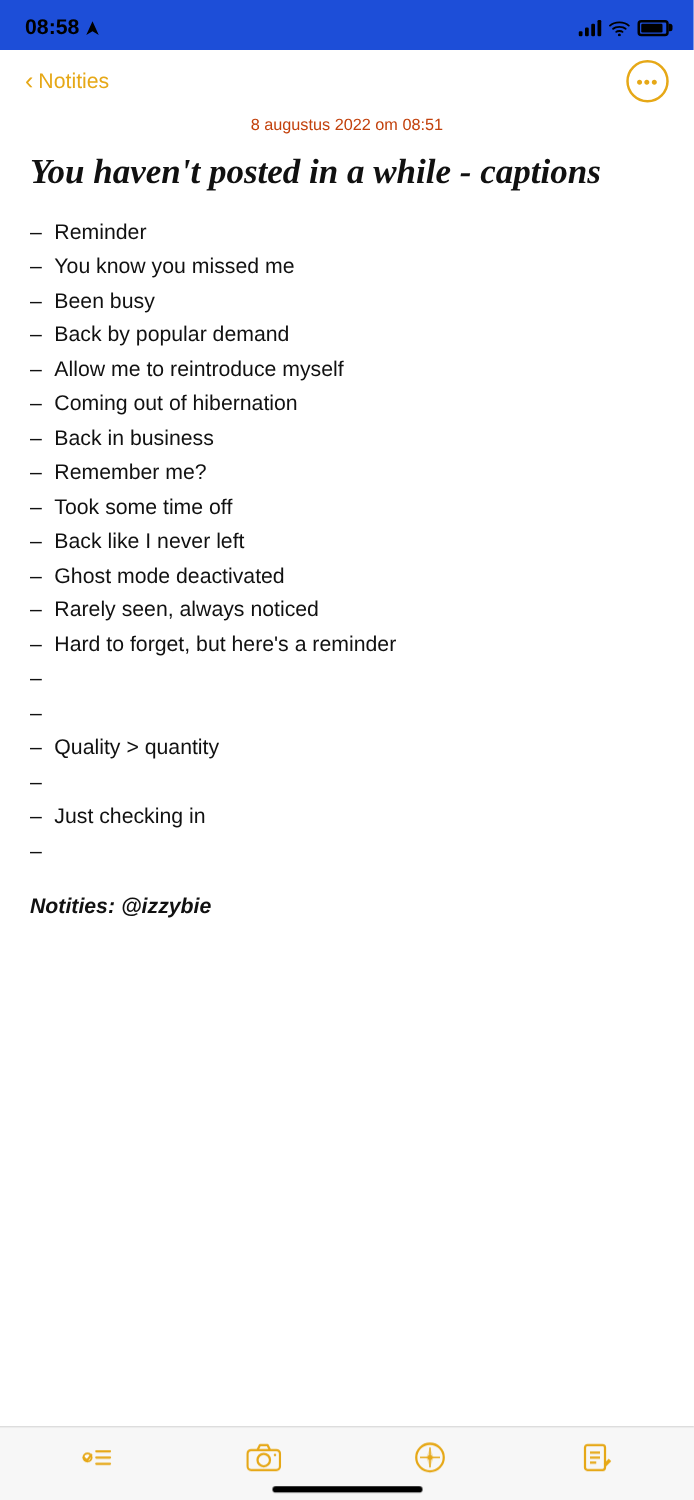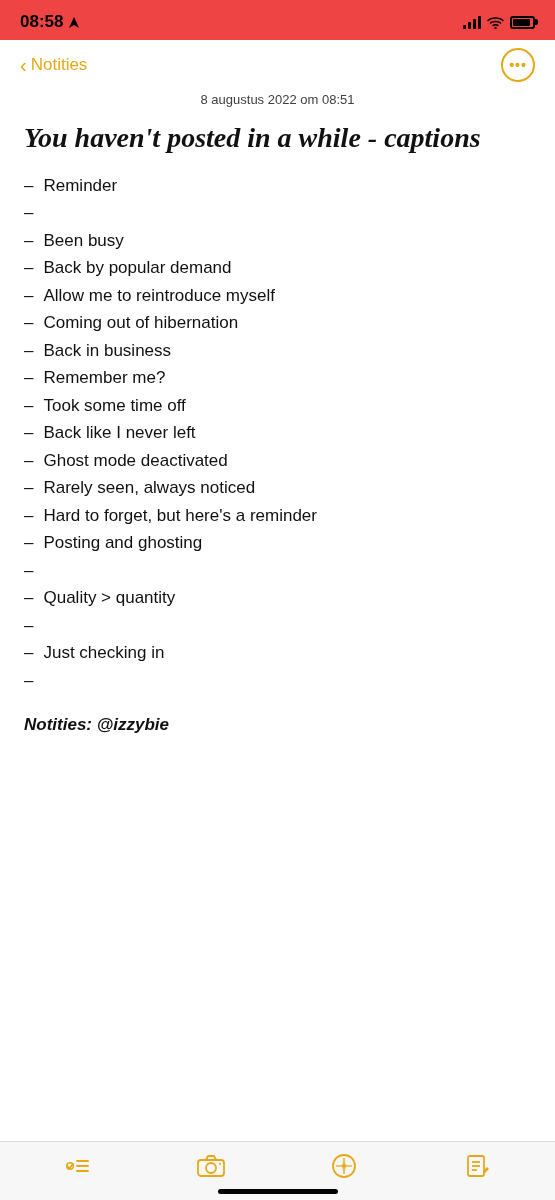--- a/index.html
+++ b/index.html
@@ -12,21 +12,21 @@
       font-family: -apple-system, 'Helvetica Neue', Arial, sans-serif;
       overflow-x: hidden;
     }
 
     
     .status-bar {
       display: flex;
       justify-content: space-between;
       align-items: center;
       padding: 12px 20px 8px 20px;
-      background: #ef4444;
+      background: #1d4ed8;
     }
     .status-time {
       font-size: 17px;
       font-weight: 600;
       color: #000;
       display: flex;
       align-items: center;
       gap: 5px;
     }
     .status-icons {
@@ -114,21 +114,21 @@
       letter-spacing: 1px;
     }
 
     
     .note-area {
       padding: 0 24px 24px 24px;
       background: #fff;
     }
     .note-date {
       text-align: center;
-      color: #404040;
+      color: #c2410c;
       font-size: 13px;
       margin-bottom: 14px;
     }
     .note-title {
       font-size: 28px;
       font-weight: 700;
       font-style: italic;
       line-height: 1.2;
       color: #111;
       margin-bottom: 18px;
@@ -252,20 +252,21 @@
   <div class="note-date">8 augustus 2022 om 08:51</div>
   <div class="note-title">You haven't posted in a while - captions</div>
 
   <ul class="caption-list" id="caption-list">
   <li>
         <span class="dash">–</span>
         <span>Reminder</span>
       </li>
       <li>
         <span class="dash">–</span>
+        <span>You know you missed me</span>
       </li>
       <li>
         <span class="dash">–</span>
         <span>Been busy</span>
       </li>
       <li>
         <span class="dash">–</span>
         <span>Back by popular demand</span>
       </li>
       <li>
@@ -299,21 +300,20 @@
       <li>
         <span class="dash">–</span>
         <span>Rarely seen, always noticed</span>
       </li>
       <li>
         <span class="dash">–</span>
         <span>Hard to forget, but here's a reminder</span>
       </li>
       <li>
         <span class="dash">–</span>
-        <span>Posting and ghosting</span>
       </li>
       <li>
         <span class="dash">–</span>
       </li>
       <li>
         <span class="dash">–</span>
         <span>Quality &gt; quantity</span>
       </li>
       <li>
         <span class="dash">–</span>

